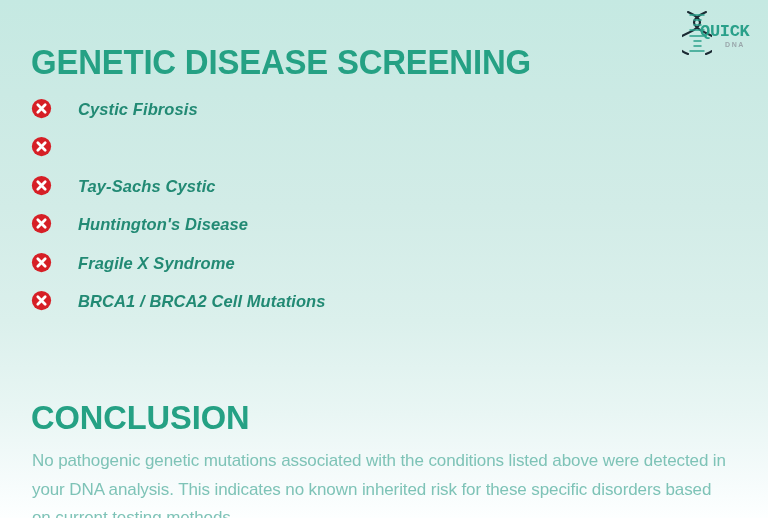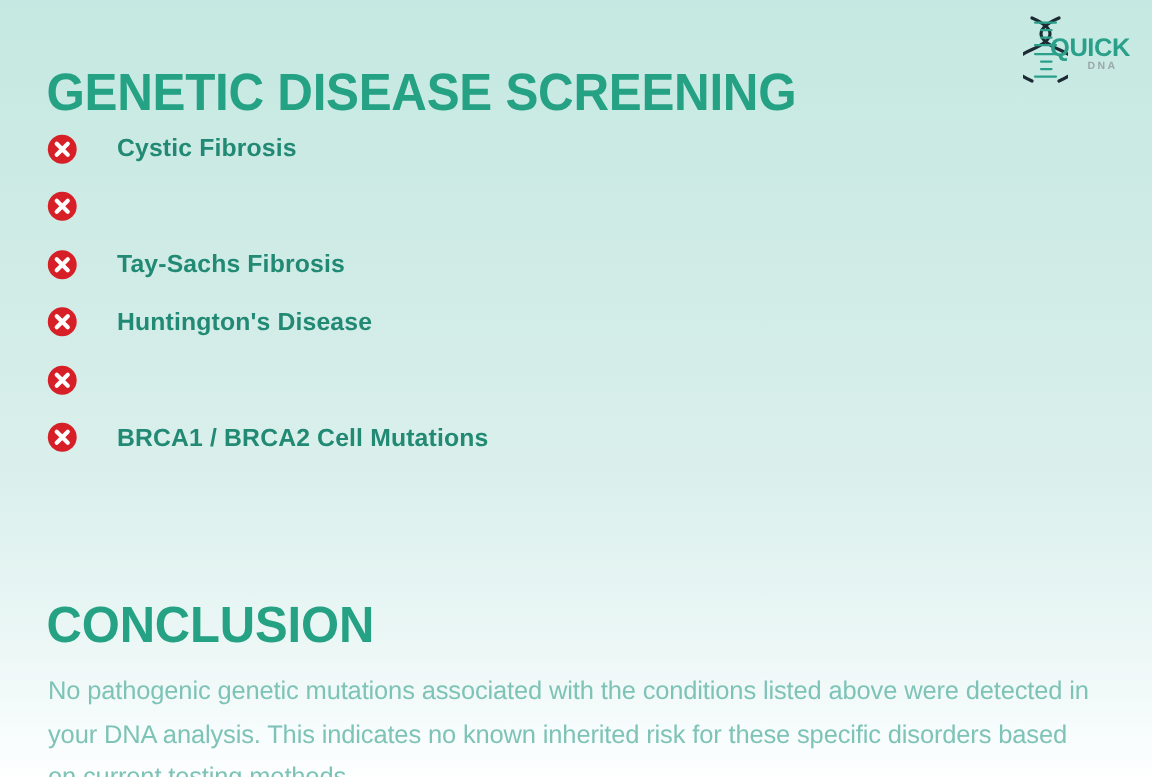--- a/index.html
+++ b/index.html
@@ -40,21 +40,21 @@
     position: absolute;
     left: 0;
     top: 0;
     width: 30px;
     height: 50px;
   }
   #logo .wordmark {
     position: absolute;
     left: 18px;
     top: 13px;
-    font-family: Liberation Sans, sans-serif;
+    font-family: Liberation Mono, monospace;
     font-weight: bold;
     font-size: 17px;
     letter-spacing: -0.3px;
     color: #2aa08a;
     line-height: 1;
   }
   #logo .sub {
     position: absolute;
     left: 43px;
     top: 31px;
@@ -84,22 +84,23 @@
 
   
   #disease-list {
     position: absolute;
     left: 31px;
     top: 80px;
     width: 700px;
   }
   .disease-row {
     display: flex;
-    align-items: center;
+    align-items: flex-end;
     height: 38.5px;
+    font-style: italic;
   }
   .x-icon {
     flex: 0 0 auto;
     width: 21px;
     height: 21px;
     position: relative;
     display: block;
   }
   .x-icon svg { display: block; }
   .disease-label {
@@ -202,21 +203,21 @@
     <div class="disease-row">
       <span class="x-icon">
         <svg viewBox="0 0 24 24" width="21" height="21" aria-hidden="true">
           <circle cx="12" cy="12" r="11" fill="#d61f26"></circle>
           <g stroke="#ffffff" stroke-width="3.2" stroke-linecap="round">
             <line x1="7.8" y1="7.8" x2="16.2" y2="16.2"></line>
             <line x1="16.2" y1="7.8" x2="7.8" y2="16.2"></line>
           </g>
         </svg>
       </span>
-      <span class="disease-label">Tay-Sachs Fibrosis</span>
+      <span class="disease-label">Tay-Sachs Cystic</span>
     </div>
 
     <div class="disease-row">
       <span class="x-icon">
         <svg viewBox="0 0 24 24" width="21" height="21" aria-hidden="true">
           <circle cx="12" cy="12" r="11" fill="#d61f26"></circle>
           <g stroke="#ffffff" stroke-width="3.2" stroke-linecap="round">
             <line x1="7.8" y1="7.8" x2="16.2" y2="16.2"></line>
             <line x1="16.2" y1="7.8" x2="7.8" y2="16.2"></line>
           </g>
@@ -228,20 +229,21 @@
     <div class="disease-row">
       <span class="x-icon">
         <svg viewBox="0 0 24 24" width="21" height="21" aria-hidden="true">
           <circle cx="12" cy="12" r="11" fill="#d61f26"></circle>
           <g stroke="#ffffff" stroke-width="3.2" stroke-linecap="round">
             <line x1="7.8" y1="7.8" x2="16.2" y2="16.2"></line>
             <line x1="16.2" y1="7.8" x2="7.8" y2="16.2"></line>
           </g>
         </svg>
       </span>
+      <span class="disease-label">Fragile X Syndrome</span>
     </div>
 
     <div class="disease-row">
       <span class="x-icon">
         <svg viewBox="0 0 24 24" width="21" height="21" aria-hidden="true">
           <circle cx="12" cy="12" r="11" fill="#d61f26"></circle>
           <g stroke="#ffffff" stroke-width="3.2" stroke-linecap="round">
             <line x1="7.8" y1="7.8" x2="16.2" y2="16.2"></line>
             <line x1="16.2" y1="7.8" x2="7.8" y2="16.2"></line>
           </g>

